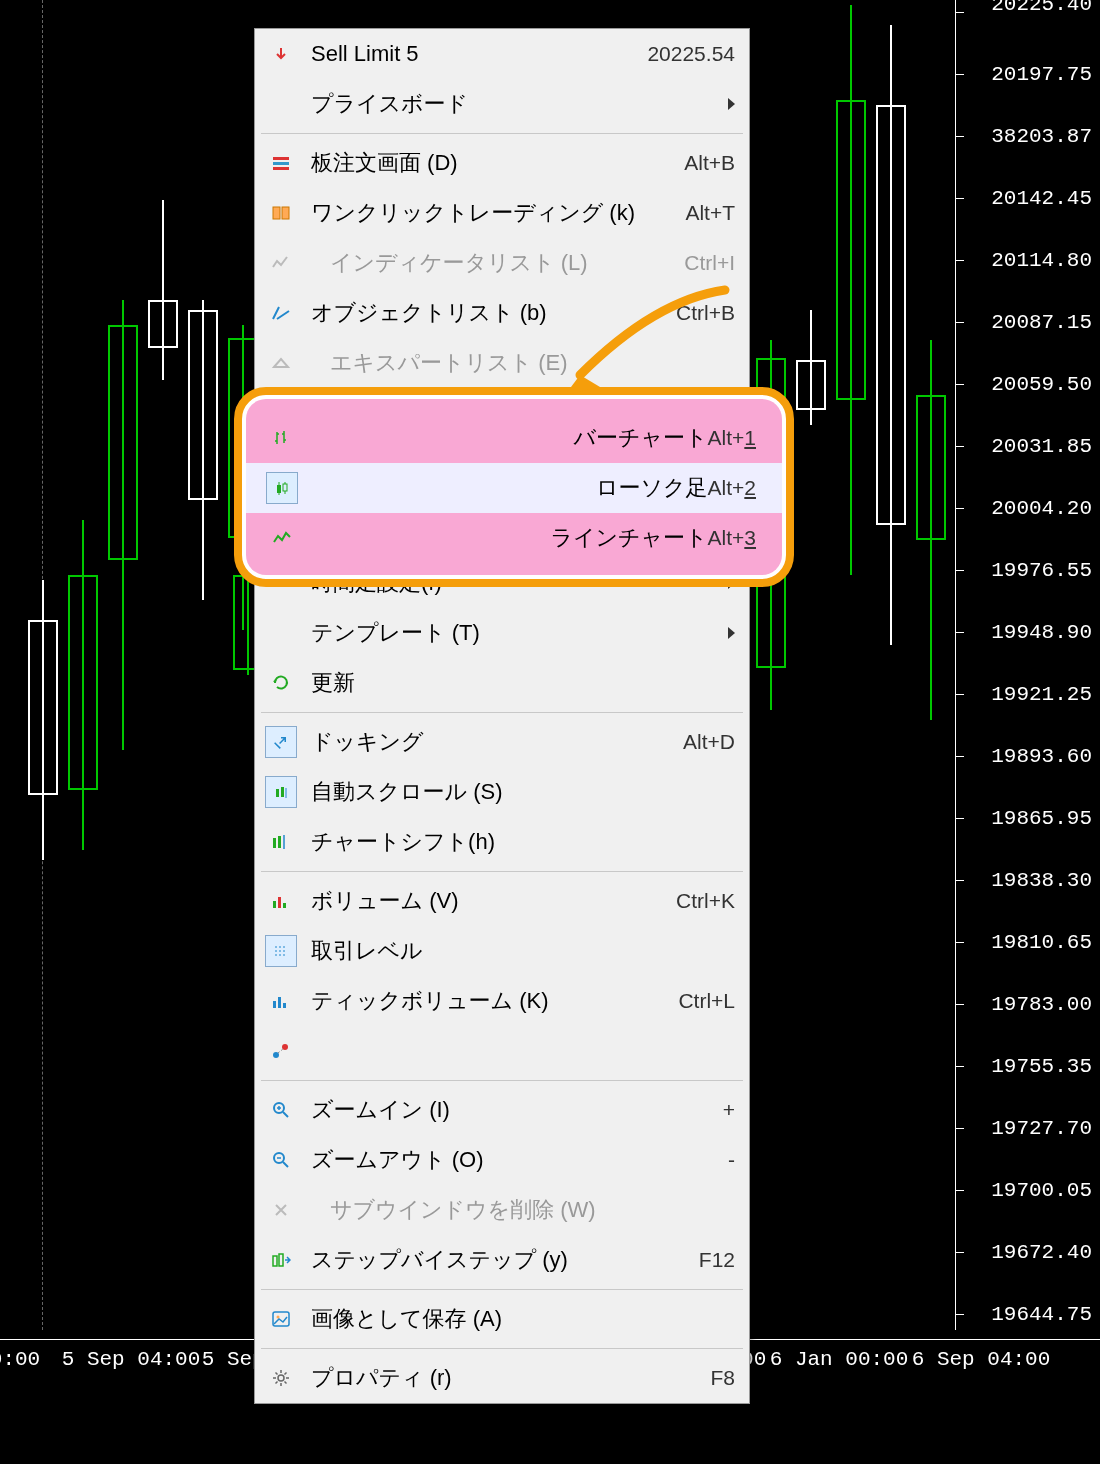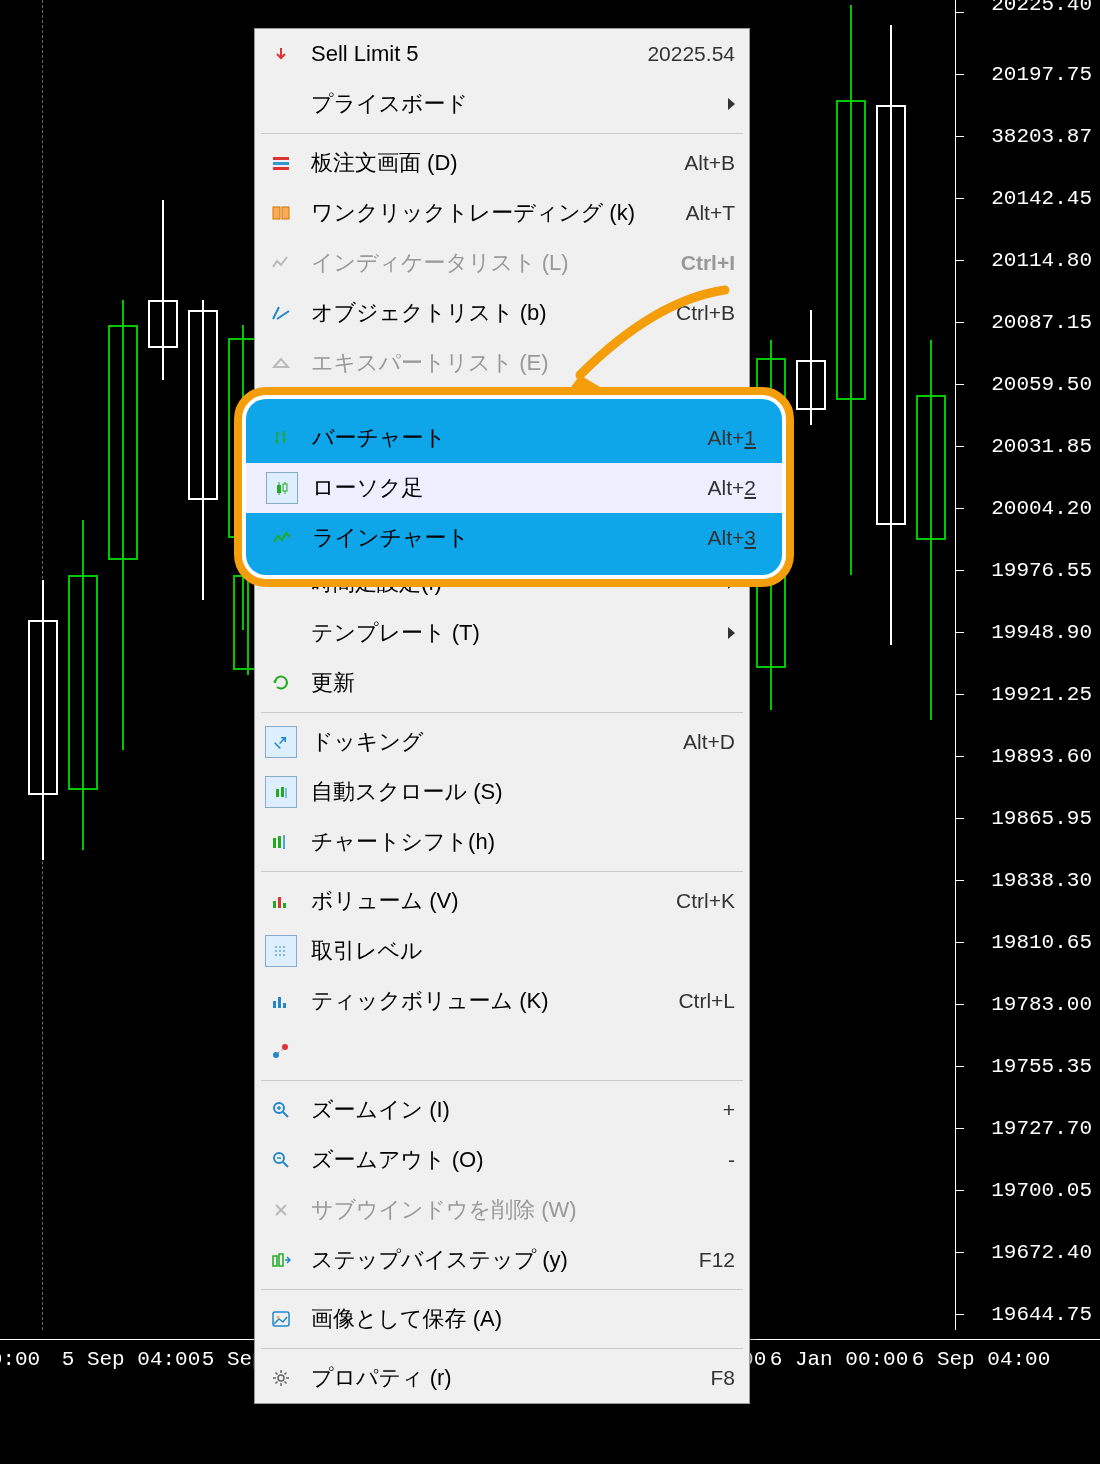--- a/index.html
+++ b/index.html
@@ -97,33 +97,33 @@
     font-size: 22px;
     color: #000;
   }
   .menu-item {
     display: flex;
     align-items: center;
     height: 50px;
     padding: 0 14px 0 10px;
     position: relative;
   }
-  .menu-item.disabled { color: #999; }
+  .menu-item.disabled { color: #999; gap: 19px; }
   .menu-icon {
     width: 32px;
     height: 32px;
     display: flex;
     align-items: center;
     justify-content: center;
     margin-right: 14px;
     flex-shrink: 0;
   }
   .menu-label { flex: 1; white-space: nowrap; }
   .menu-shortcut { color: #333; font-size: 21px; }
-  .menu-item.disabled .menu-shortcut { color: #999; font-weight: bold; }
+  .menu-item.disabled .menu-shortcut { color: #999; }
   .menu-arrow {
     width: 0; height: 0;
     border-left: 7px solid #333;
     border-top: 6px solid transparent;
     border-bottom: 6px solid transparent;
     margin-left: 8px;
   }
   .menu-sep {
     height: 1px;
     background: #c8c8c8;
@@ -135,21 +135,22 @@
     border: 8px solid #f59e0b;
     border-radius: 32px;
     background: #fff;
     z-index: 5;
     pointer-events: none;
   }
   .highlight-inner {
     position: absolute;
     inset: 4px;
     border-radius: 20px;
-    background: #0ea5e9;
+    background: #f9a8d4;
+    text-align: right;
   }
   .hl-item {
     display: flex;
     align-items: center;
     height: 50px;
     padding: 0 26px 0 20px;
     font-size: 22px;
     color: #000;
   }
   .hl-item .menu-shortcut { color: #333; }

